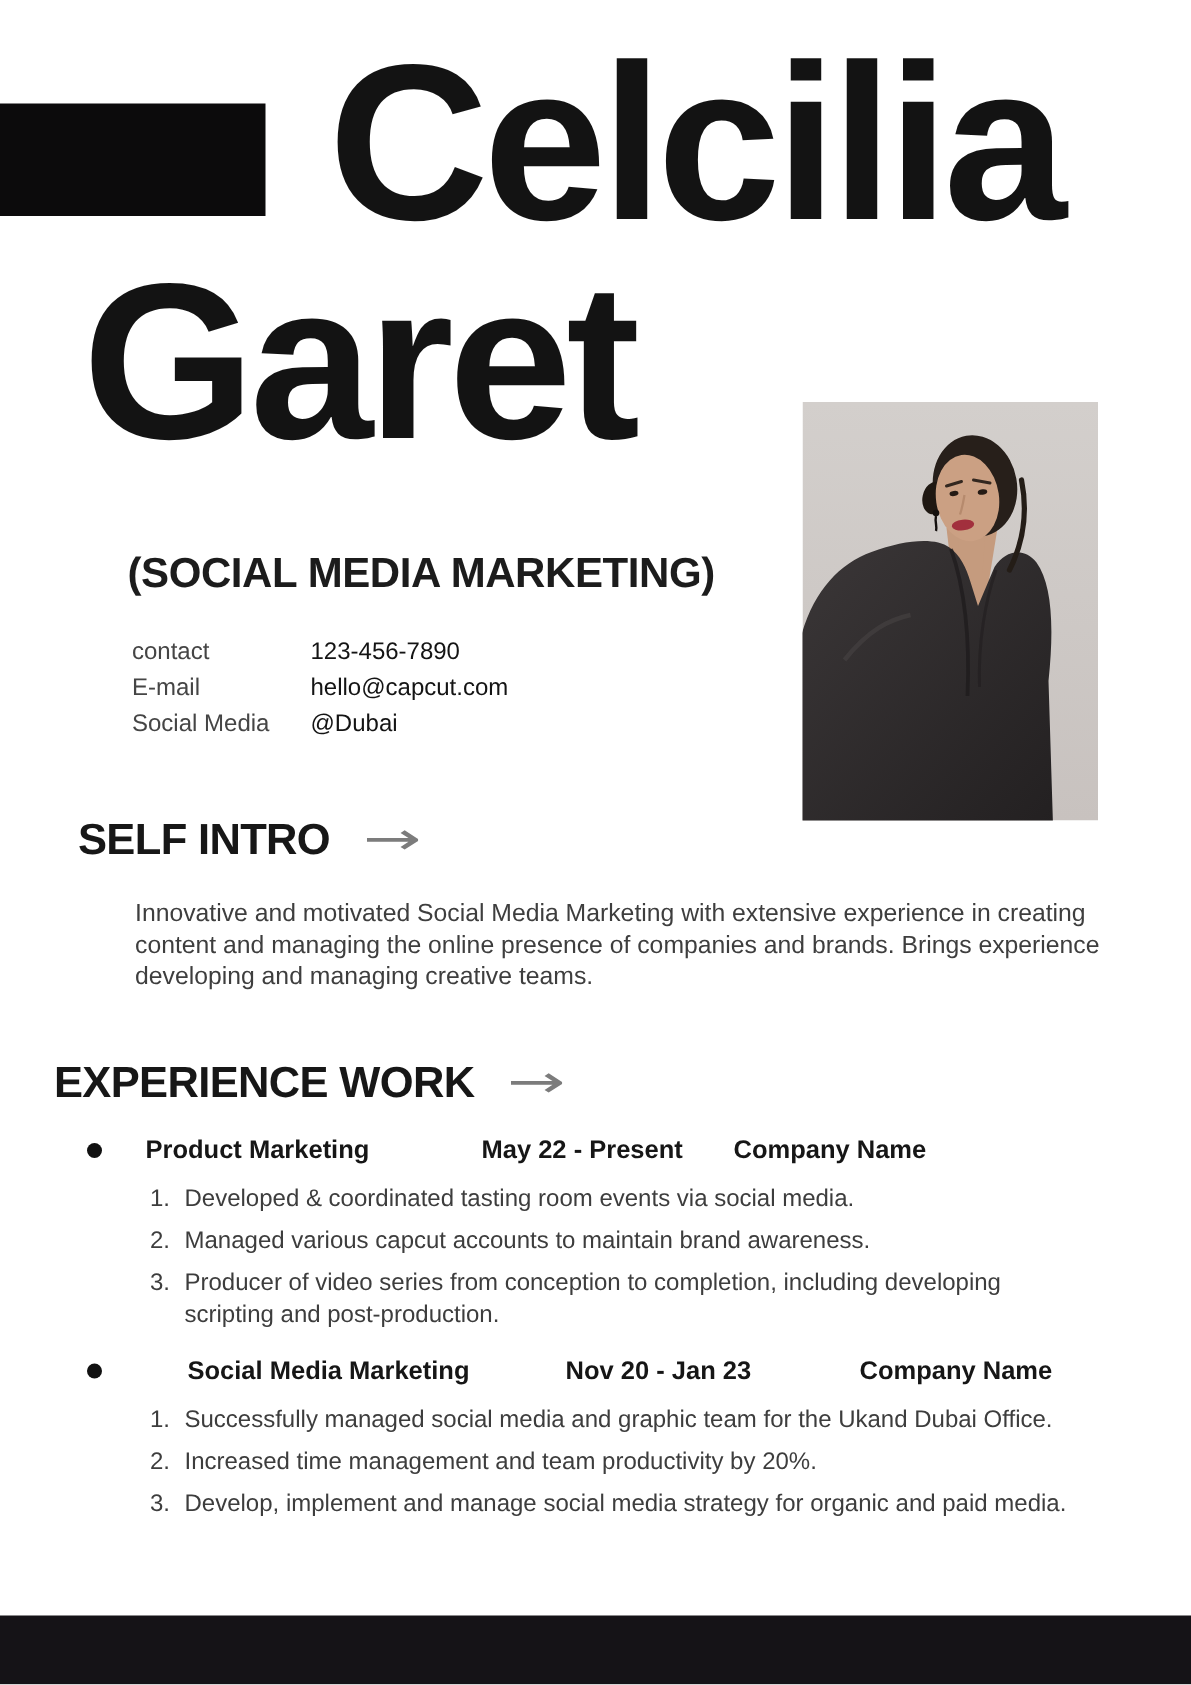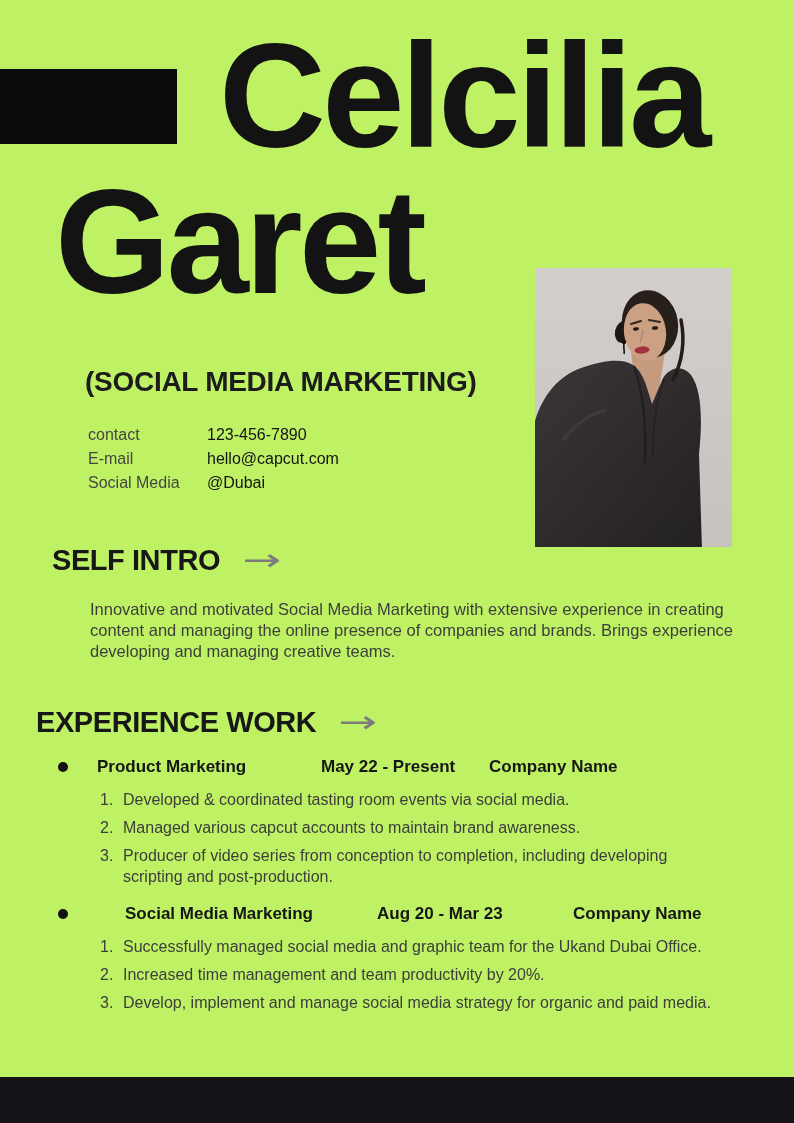--- a/index.html
+++ b/index.html
@@ -1,20 +1,20 @@
 <!DOCTYPE html>
 <html><head>
 <meta charset="utf-8">
 <style>
   * { margin:0; padding:0; box-sizing:border-box; }
   html,body { background:#e8e8e8; }
   body { font-family:"Liberation Sans", sans-serif; }
   .page {
     position:relative; width:794px; height:1123px;
-    background:#bef264; margin:0 auto; overflow:hidden;
+    background:#ffffff; margin:0 auto; overflow:hidden;
     color:#1a1a1a;
   }
 
   
   .top-rect {
     position:absolute; left:0; top:69px; width:177px; height:75px;
     background:#0c0b0c;
   }
 
   
@@ -170,21 +170,21 @@
           <span class="item-text">Managed various capcut accounts to maintain brand awareness.</span>
         </div>
       <div class="job-item">
           <span class="item-text">Producer of video series from conception to completion, including developing scripting and post-production.</span>
         </div>
     </div>
 
     <div class="job-header second">
       <span class="job-bullet"></span>
       <span class="job-role">Social Media Marketing</span>
-      <span class="job-period">Aug 20 - Mar 23</span>
+      <span class="job-period">Nov 20 - Jan 23</span>
       <span class="job-company">Company Name</span>
     </div>
     <div class="job-items">
       <div class="job-item">
           <span class="item-text">Successfully managed social media and graphic team for the Ukand Dubai Office.</span>
         </div>
       <div class="job-item">
           <span class="item-text">Increased time management and team productivity by 20%.</span>
         </div>
       <div class="job-item">

